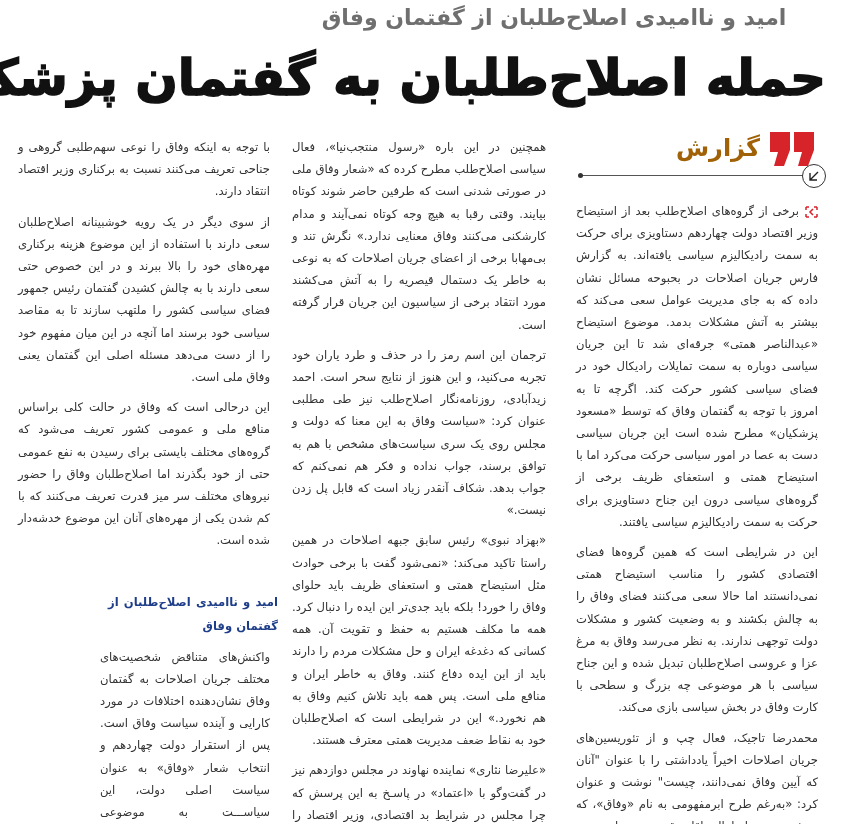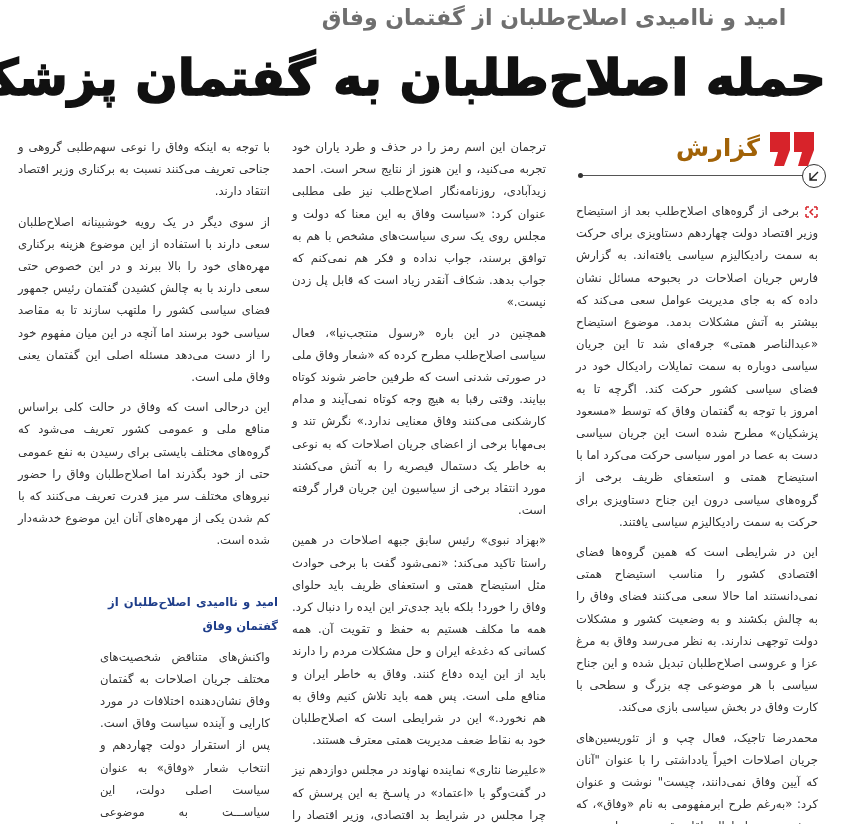--- a/index.html
+++ b/index.html
@@ -86,22 +86,22 @@
   <p><svg class="lead-icon" viewBox="0 0 13 12">
         <path d="M1 1 H4 M1 1 V4 M12 1 H9 M12 1 V4 M1 11 H4 M1 11 V8 M12 11 H9 M12 11 V8" stroke="#d7232a" stroke-width="1.5" fill="none"></path>
         <path d="M8 3 L5 6 L8 9" stroke="#d7232a" stroke-width="1.5" fill="none"></path>
       </svg><span>برخی از گروه‌های اصلاح‌طلب بعد از استیضاح وزیر اقتصاد دولت چهاردهم دستاویزی برای حرکت به سمت رادیکالیزم سیاسی یافته‌اند. به گزارش فارس جریان اصلاحات در بحبوحه مسائل نشان داده که به جای مدیریت عوامل سعی می‌کند که بیشتر به آتش مشکلات بدمد. موضوع استیضاح «عبدالناصر همتی» جرقه‌ای شد تا این جریان سیاسی دوباره به سمت تمایلات رادیکال خود در فضای سیاسی کشور حرکت کند. اگرچه تا به امروز با توجه به گفتمان وفاق که توسط «مسعود پزشکیان» مطرح شده است این جریان سیاسی دست به عصا در امور سیاسی حرکت می‌کرد اما با استیضاح همتی و استعفای ظریف برخی از گروه‌های سیاسی درون این جناح دستاویزی برای حرکت به سمت رادیکالیزم سیاسی یافتند.</span></p>
   <p>این در شرایطی است که همین گروه‌ها فضای اقتصادی کشور را مناسب استیضاح همتی نمی‌دانستند اما حالا سعی می‌کنند فضای وفاق را به چالش بکشند و به وضعیت کشور و مشکلات دولت توجهی ندارند. به نظر می‌رسد وفاق به مرغ عزا و عروسی اصلاح‌طلبان تبدیل شده و این جناح سیاسی با هر موضوعی چه بزرگ و سطحی با کارت وفاق در بخش سیاسی بازی می‌کند.</p>
   <p>محمدرضا تاجیک، فعال چپ و از تئوریسین‌های جریان اصلاحات اخیراً یادداشتی را با عنوان "آنان که آیین وفاق نمی‌دانند، چیست" نوشت و عنوان کرد: «به‌رغم طرح ابرمفهومی به نام «وفاق»، که در فهم برخی از اهالی اقلیم قدرت و سیاست، به مثابه تنها راه برون‌شد از ناوضعیت یا وضعیتِ هاویه‌گون کنونی فرض شده، کماکان در هر هنگام و هنگامه‌ای شاهد نقش‌آفرینی موثر مردمانِ خشمگینی هستیم که چون یکی مو از غیر پیش چشم داشته باشند، گوهرِ اندیشه او را هم چون یشم می‌پندارند، زهرمنیت‌شان بر کیمیای محبت غلبه دارد و جز خود نمی‌بینند و برنمی‌تابند، چون عکس برخی از خودی‌ها را از دگرِ خویش می‌بینند، لاجرم بر آنان نیز، شمشیر می‌کشند.»</p>
 
 </div>
 
 <div class="col col-mid">
+  <p>همچنین در این باره «رسول منتجب‌نیا»، فعال سیاسی اصلاح‌طلب مطرح کرده که «شعار وفاق ملی در صورتی شدنی است که طرفین حاضر شوند کوتاه بیایند. وقتی رقبا به هیچ وجه کوتاه نمی‌آیند و مدام کارشکنی می‌کنند وفاق معنایی ندارد.» نگرش تند و بی‌مهابا برخی از اعضای جریان اصلاحات که به نوعی به خاطر یک دستمال قیصریه را به آتش می‌کشند مورد انتقاد برخی از سیاسیون این جریان قرار گرفته است.</p>
   <p>ترجمان این اسم رمز را در حذف و طرد یاران خود تجربه می‌کنید، و این هنوز از نتایج سحر است. احمد زیدآبادی، روزنامه‌نگار اصلاح‌طلب نیز طی مطلبی عنوان کرد: «سیاست وفاق به این معنا که دولت و مجلس روی یک سری سیاست‌های مشخص با هم به توافق برسند، جواب نداده و فکر هم نمی‌کنم که جواب بدهد. شکاف آنقدر زیاد است که قابل پل زدن نیست.»</p>
-  <p>همچنین در این باره «رسول منتجب‌نیا»، فعال سیاسی اصلاح‌طلب مطرح کرده که «شعار وفاق ملی در صورتی شدنی است که طرفین حاضر شوند کوتاه بیایند. وقتی رقبا به هیچ وجه کوتاه نمی‌آیند و مدام کارشکنی می‌کنند وفاق معنایی ندارد.» نگرش تند و بی‌مهابا برخی از اعضای جریان اصلاحات که به نوعی به خاطر یک دستمال قیصریه را به آتش می‌کشند مورد انتقاد برخی از سیاسیون این جریان قرار گرفته است.</p>
   <p>«بهزاد نبوی» رئیس سابق جبهه اصلاحات در همین راستا تاکید می‌کند: «نمی‌شود گفت با برخی حوادث مثل استیضاح همتی و استعفای ظریف باید حلوای وفاق را خورد! بلکه باید جدی‌تر این ایده را دنبال کرد. همه ما مکلف هستیم به حفظ و تقویت آن. همه کسانی که دغدغه ایران و حل مشکلات مردم را دارند باید از این ایده دفاع کنند. وفاق به خاطر ایران و منافع ملی است. پس همه باید تلاش کنیم وفاق به هم نخورد.» این در شرایطی است که اصلاح‌طلبان خود به نقاط ضعف مدیریت همتی معترف هستند.</p>
   <p>«علیرضا نثاری» نماینده نهاوند در مجلس دوازدهم نیز در گفت‌وگو با «اعتماد» در پاسـخ به این پرسش که چرا مجلس در شرایط بد اقتصادی، وزیر اقتصاد را استیضاح کرد، گفت: «شخصاً آقای همتی را فردی توانمند در مباحث علمی می‌دانم، اما او در مقام وزیر اقتصاد و امور دارایی نتوانست ارتباط و تعامل موثری با نمایندگان مجلس و بخش خصوصی برقرار کند. اقدامات ساختاری او هرچند در برخی حوزه‌ها آغاز شده بود، اما برای بهبود معیشت و وضعیت سبد غذایی مردم چاره‌ای نیندیشیده بود.»</p>
 
 </div>
 
 <div class="col col-left">
   <p>با توجه به اینکه وفاق را نوعی سهم‌طلبی گروهی و جناحی تعریف می‌کنند نسبت به برکناری وزیر اقتصاد انتقاد دارند.</p>
   <p>از سوی دیگر در یک رویه خوشبینانه اصلاح‌طلبان سعی دارند با استفاده از این موضوع هزینه برکناری مهره‌های خود را بالا ببرند و در این خصوص حتی سعی دارند با به چالش کشیدن گفتمان رئیس جمهور فضای سیاسی کشور را ملتهب سازند تا به مقاصد سیاسی خود برسند اما آنچه در این میان مفهوم خود را از دست می‌دهد مسئله اصلی این گفتمان یعنی وفاق ملی است.</p>
   <p>این درحالی است که وفاق در حالت کلی براساس منافع ملی و عمومی کشور تعریف می‌شود که گروه‌های مختلف بایستی برای رسیدن به نفع عمومی حتی از خود بگذرند اما اصلاح‌طلبان وفاق را حضور نیروهای مختلف سر میز قدرت تعریف می‌کنند که با کم شدن یکی از مهره‌های آنان این موضوع خدشه‌دار شده است.</p>
   <h3 class="subhead">امید و ناامیدی اصلاح‌طلبان از گفتمان وفاق</h3>

